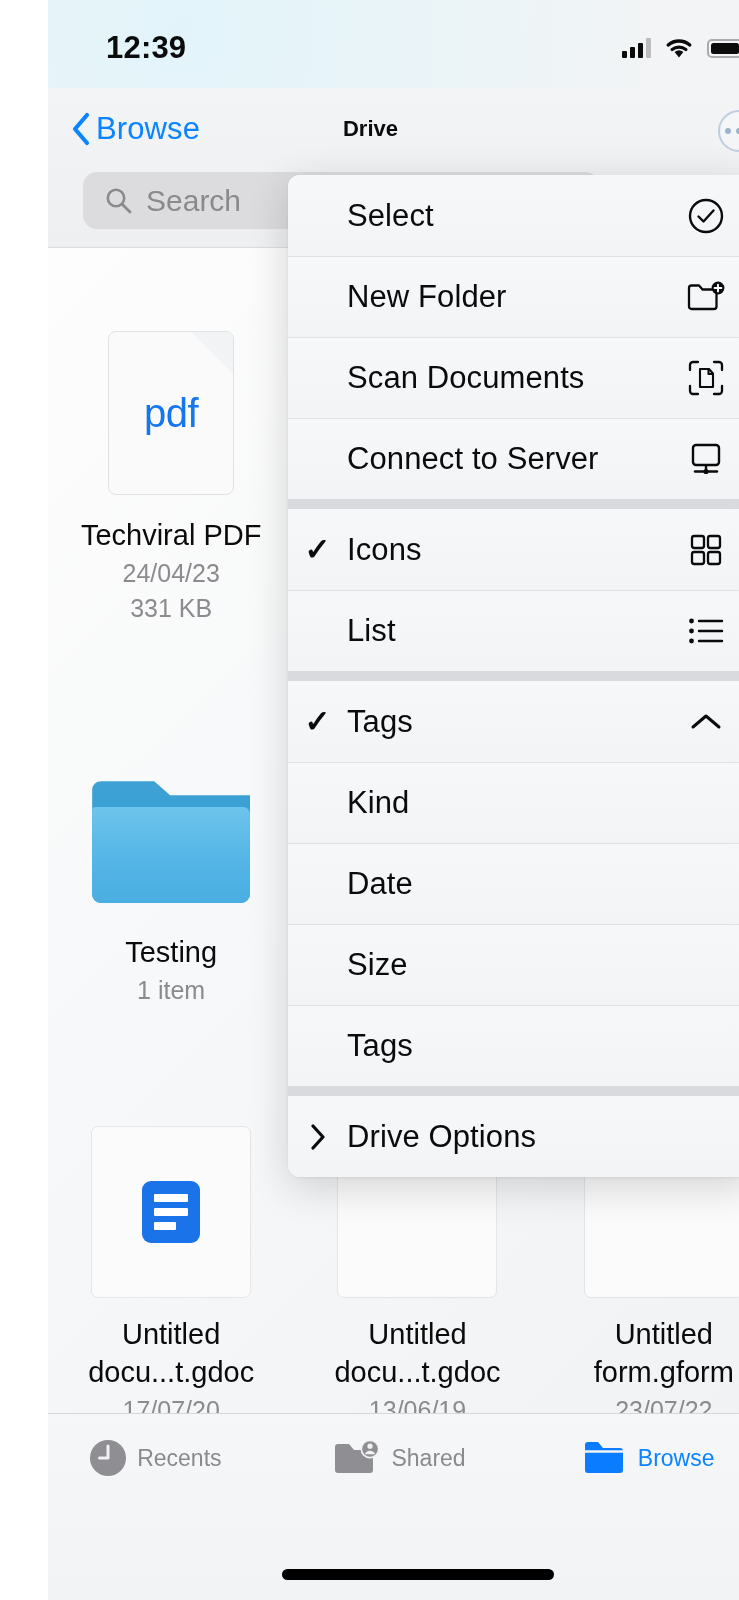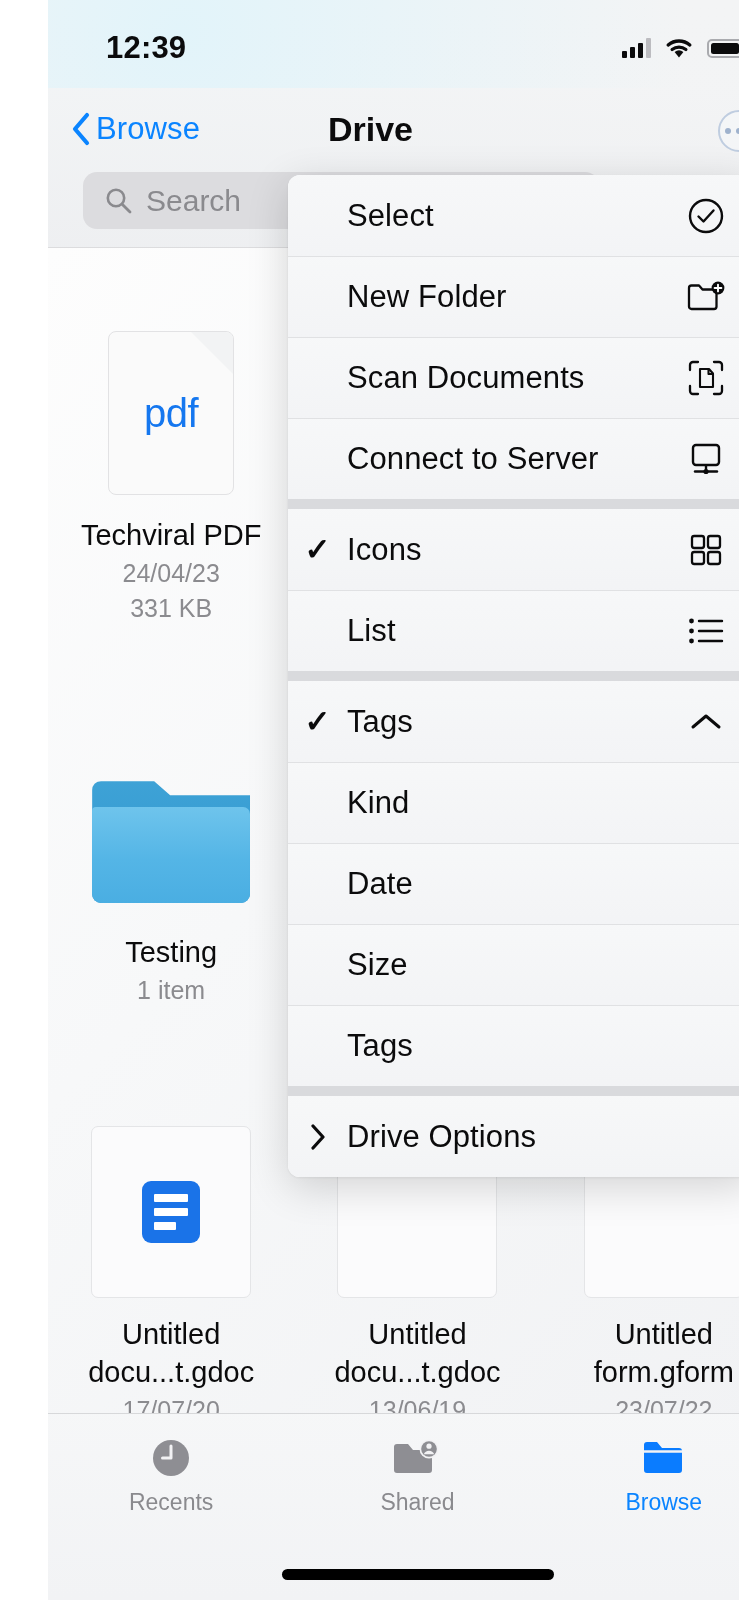--- a/index.html
+++ b/index.html
@@ -60,21 +60,21 @@
   .nav-back {
     position:absolute; left:14px; top:0; height:82px;
     display:flex; align-items:center; gap:4px;
     color:#0a84ff; cursor:pointer; padding:0 8px;
   }
   .nav-back .chev { width:22px; height:34px; flex:0 0 auto; }
   .nav-back .label { font-size:31px; color:#0a84ff; letter-spacing:0.1px; }
   .nav-title {
     position:absolute; left:0; top:0; width:645px; height:82px;
     display:flex; align-items:center; justify-content:center;
-    font-size:34px; font-weight:bold; color:#0b0b0c;
+    font-size:22px; font-weight:bold; color:#0b0b0c;
   }
   .nav-more {
     position:absolute; right:27px; top:22px;
     width:42px; height:42px; border-radius:50%;
     border:2.3px solid #bfcde0; background:rgba(245,247,250,0.55);
     display:flex; align-items:center; justify-content:center; gap:5px;
     cursor:pointer;
   }
   .nav-more i { width:6px; height:6px; border-radius:50%; background:#9fb2cd; display:block; }
 
@@ -181,21 +181,21 @@
   .menu-sep { height:10px; background:#d9dadd; }
 
   
   .tabbar {
     position:absolute; left:0; bottom:0; width:739px; height:187px;
     background:linear-gradient(180deg, rgba(246,247,248,0.96) 0%, rgba(242,243,245,0.98) 100%);
     border-top:1px solid #d7d8da;
     display:flex; align-items:flex-start; justify-content:space-around;
     padding-top:20px;
   }
-  .tab { width:170px; display:flex; flex-direction:column; align-items:center; gap:7px; cursor:pointer; }
+  .tab { width:170px; display:flex; flex-direction:row; align-items:center; gap:7px; cursor:pointer; }
   .tab .tlabel { font-size:23px; color:#8a8a8e; }
   .tab.active .tlabel { color:#0a84ff; }
   .tabicon { height:48px; display:flex; align-items:center; justify-content:center; }
 
   .homebar {
     position:absolute; bottom:20px; left:50%; transform:translateX(-50%);
     width:272px; height:11px; border-radius:6px; background:#000;
   }
 </style>
 </head>

